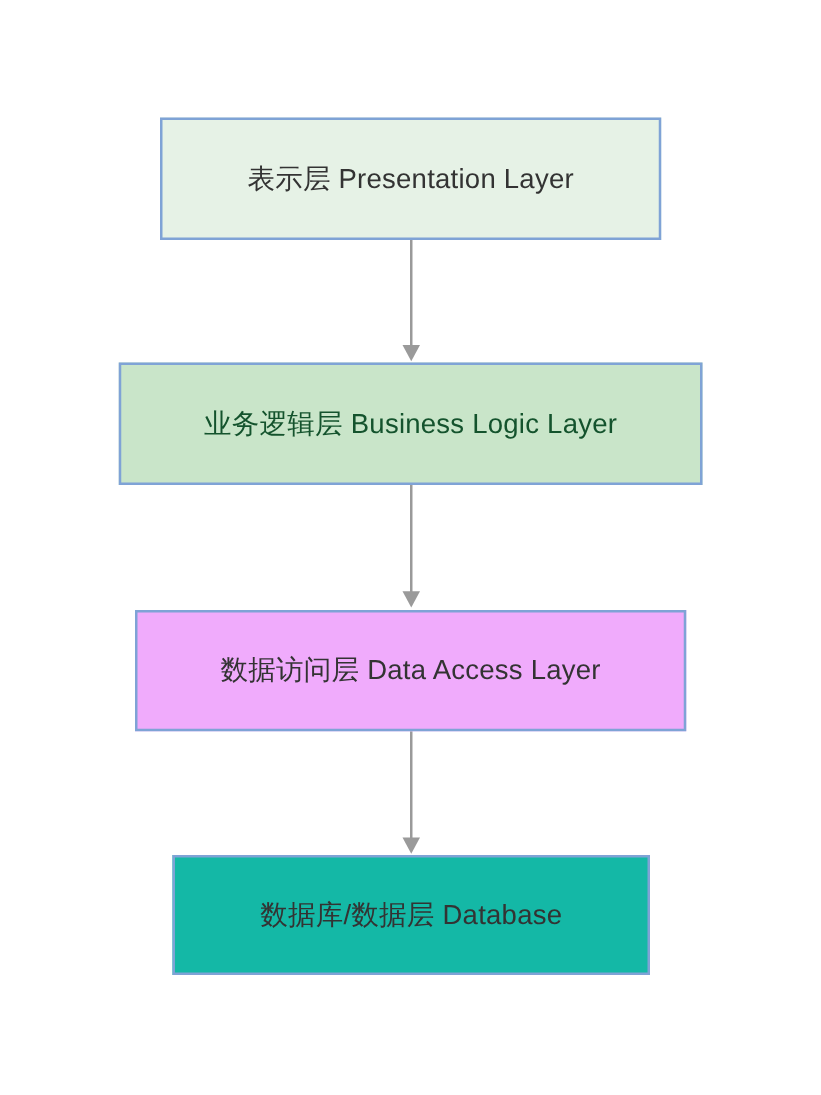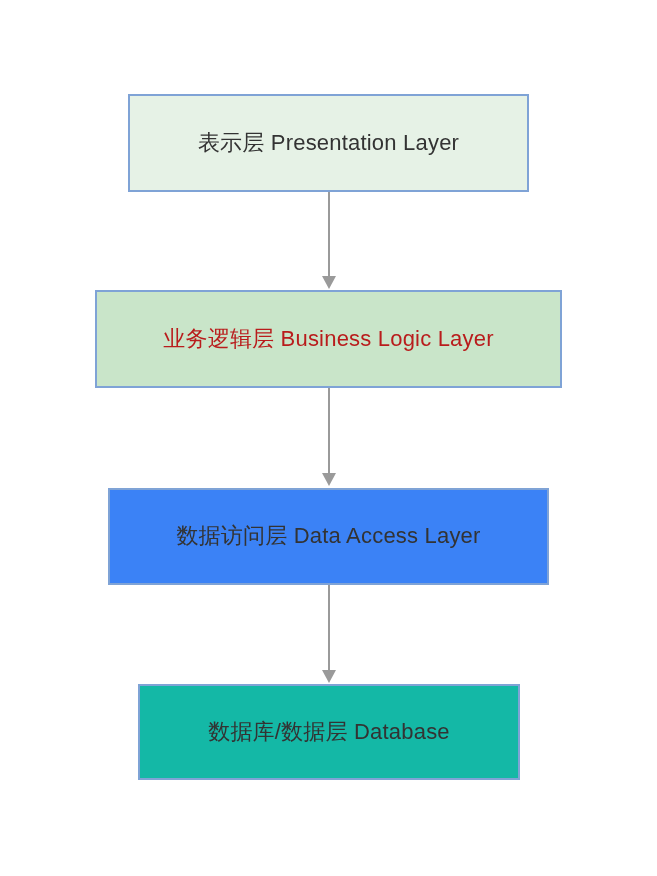--- a/index.html
+++ b/index.html
@@ -93,24 +93,24 @@
       <line class="conn-line" x1="329" y1="585" x2="329" y2="671" style="stroke: rgb(154, 154, 154);"></line>
       <polygon class="conn-head" points="322,670 336,670 329,683" style="fill: rgb(154, 154, 154);"></polygon>
     </g>
   </svg>
 
   <div class="node" id="node-presentation" style="background: rgb(230, 242, 230); border-color: rgb(127, 163, 214);">
     <span class="node-label" style="color: rgb(51, 51, 51);">表示层 Presentation Layer</span>
   </div>
 
   <div class="node" id="node-business" style="background: rgb(201, 229, 201); border-color: rgb(127, 163, 214);">
-    <span class="node-label" style="color: #b91c1c;">业务逻辑层 Business Logic Layer</span>
+    <span class="node-label" style="color: #14532d;">业务逻辑层 Business Logic Layer</span>
   </div>
 
-  <div class="node" id="node-data-access" style="background: #3b82f6; border-color: rgb(127, 163, 214);">
+  <div class="node" id="node-data-access" style="background: #f0abfc; border-color: rgb(127, 163, 214);">
     <span class="node-label" style="color: rgb(51, 51, 51);">数据访问层 Data Access Layer</span>
   </div>
 
   <div class="node" id="node-database" style="background: #14b8a6; border-color: rgb(127, 163, 214);">
     <span class="node-label" style="color: rgb(51, 51, 51);">数据库/数据层 Database</span>
   </div>
 
 </div>
 
 </body></html>

